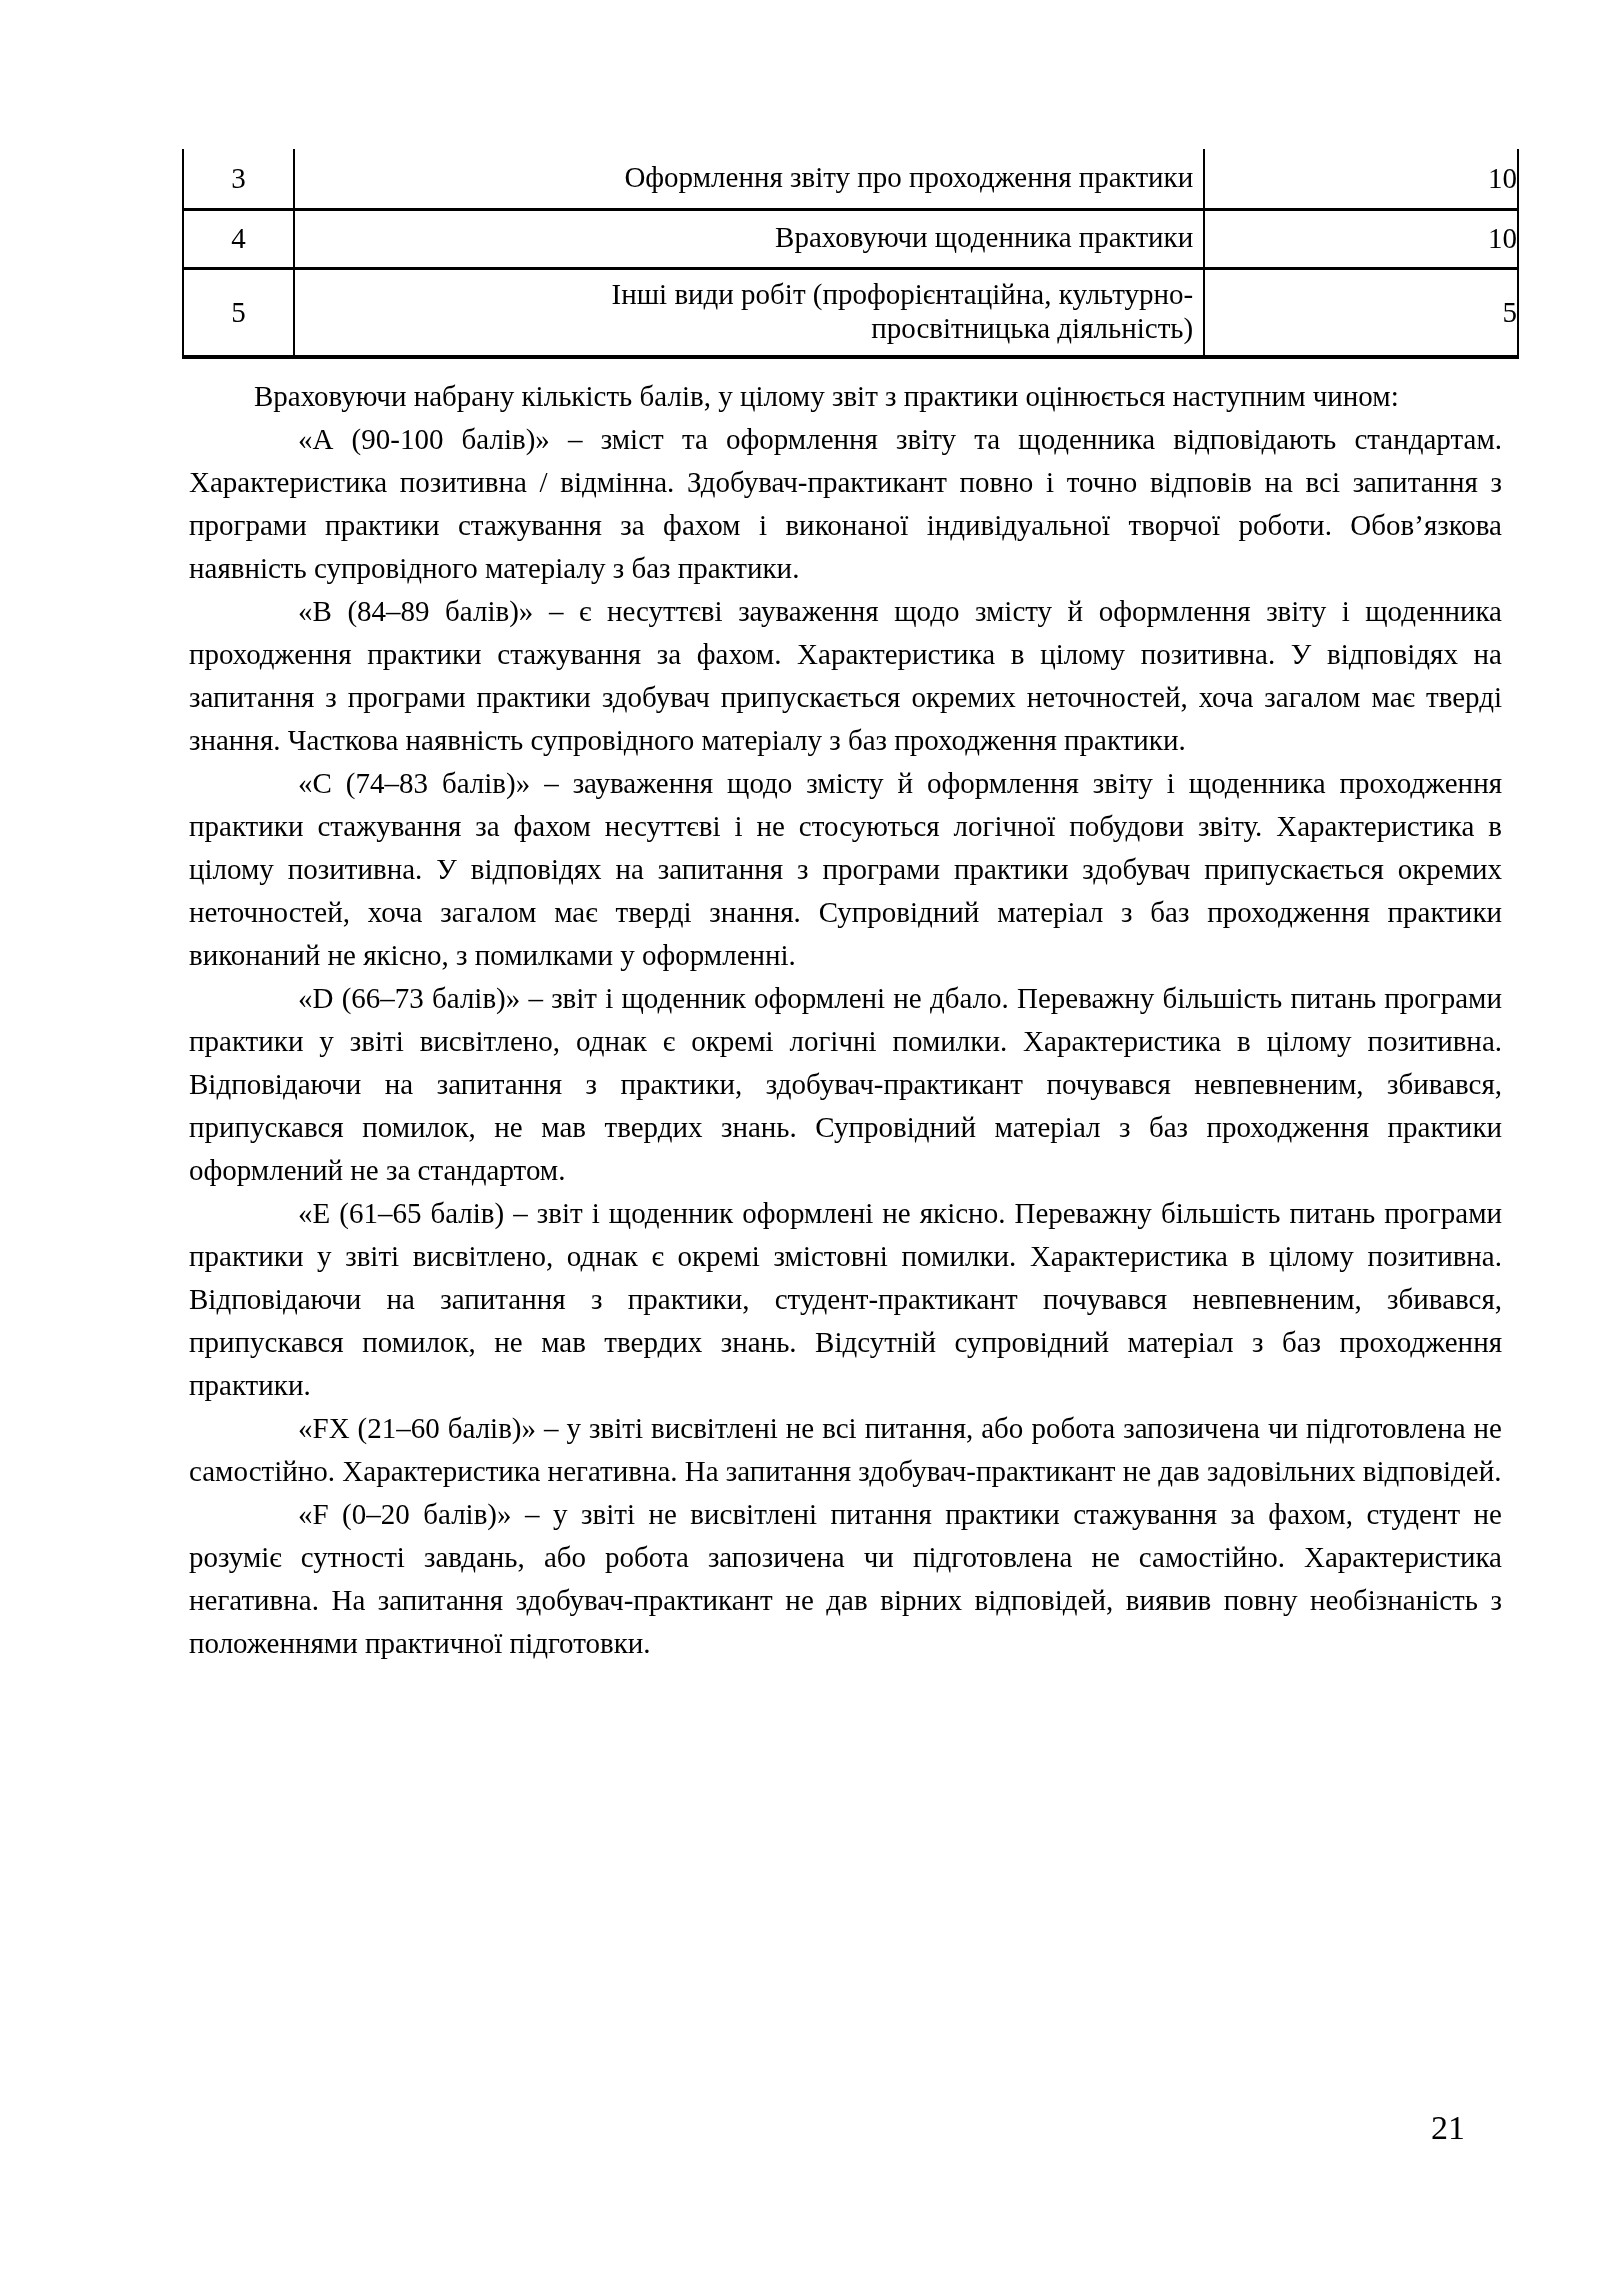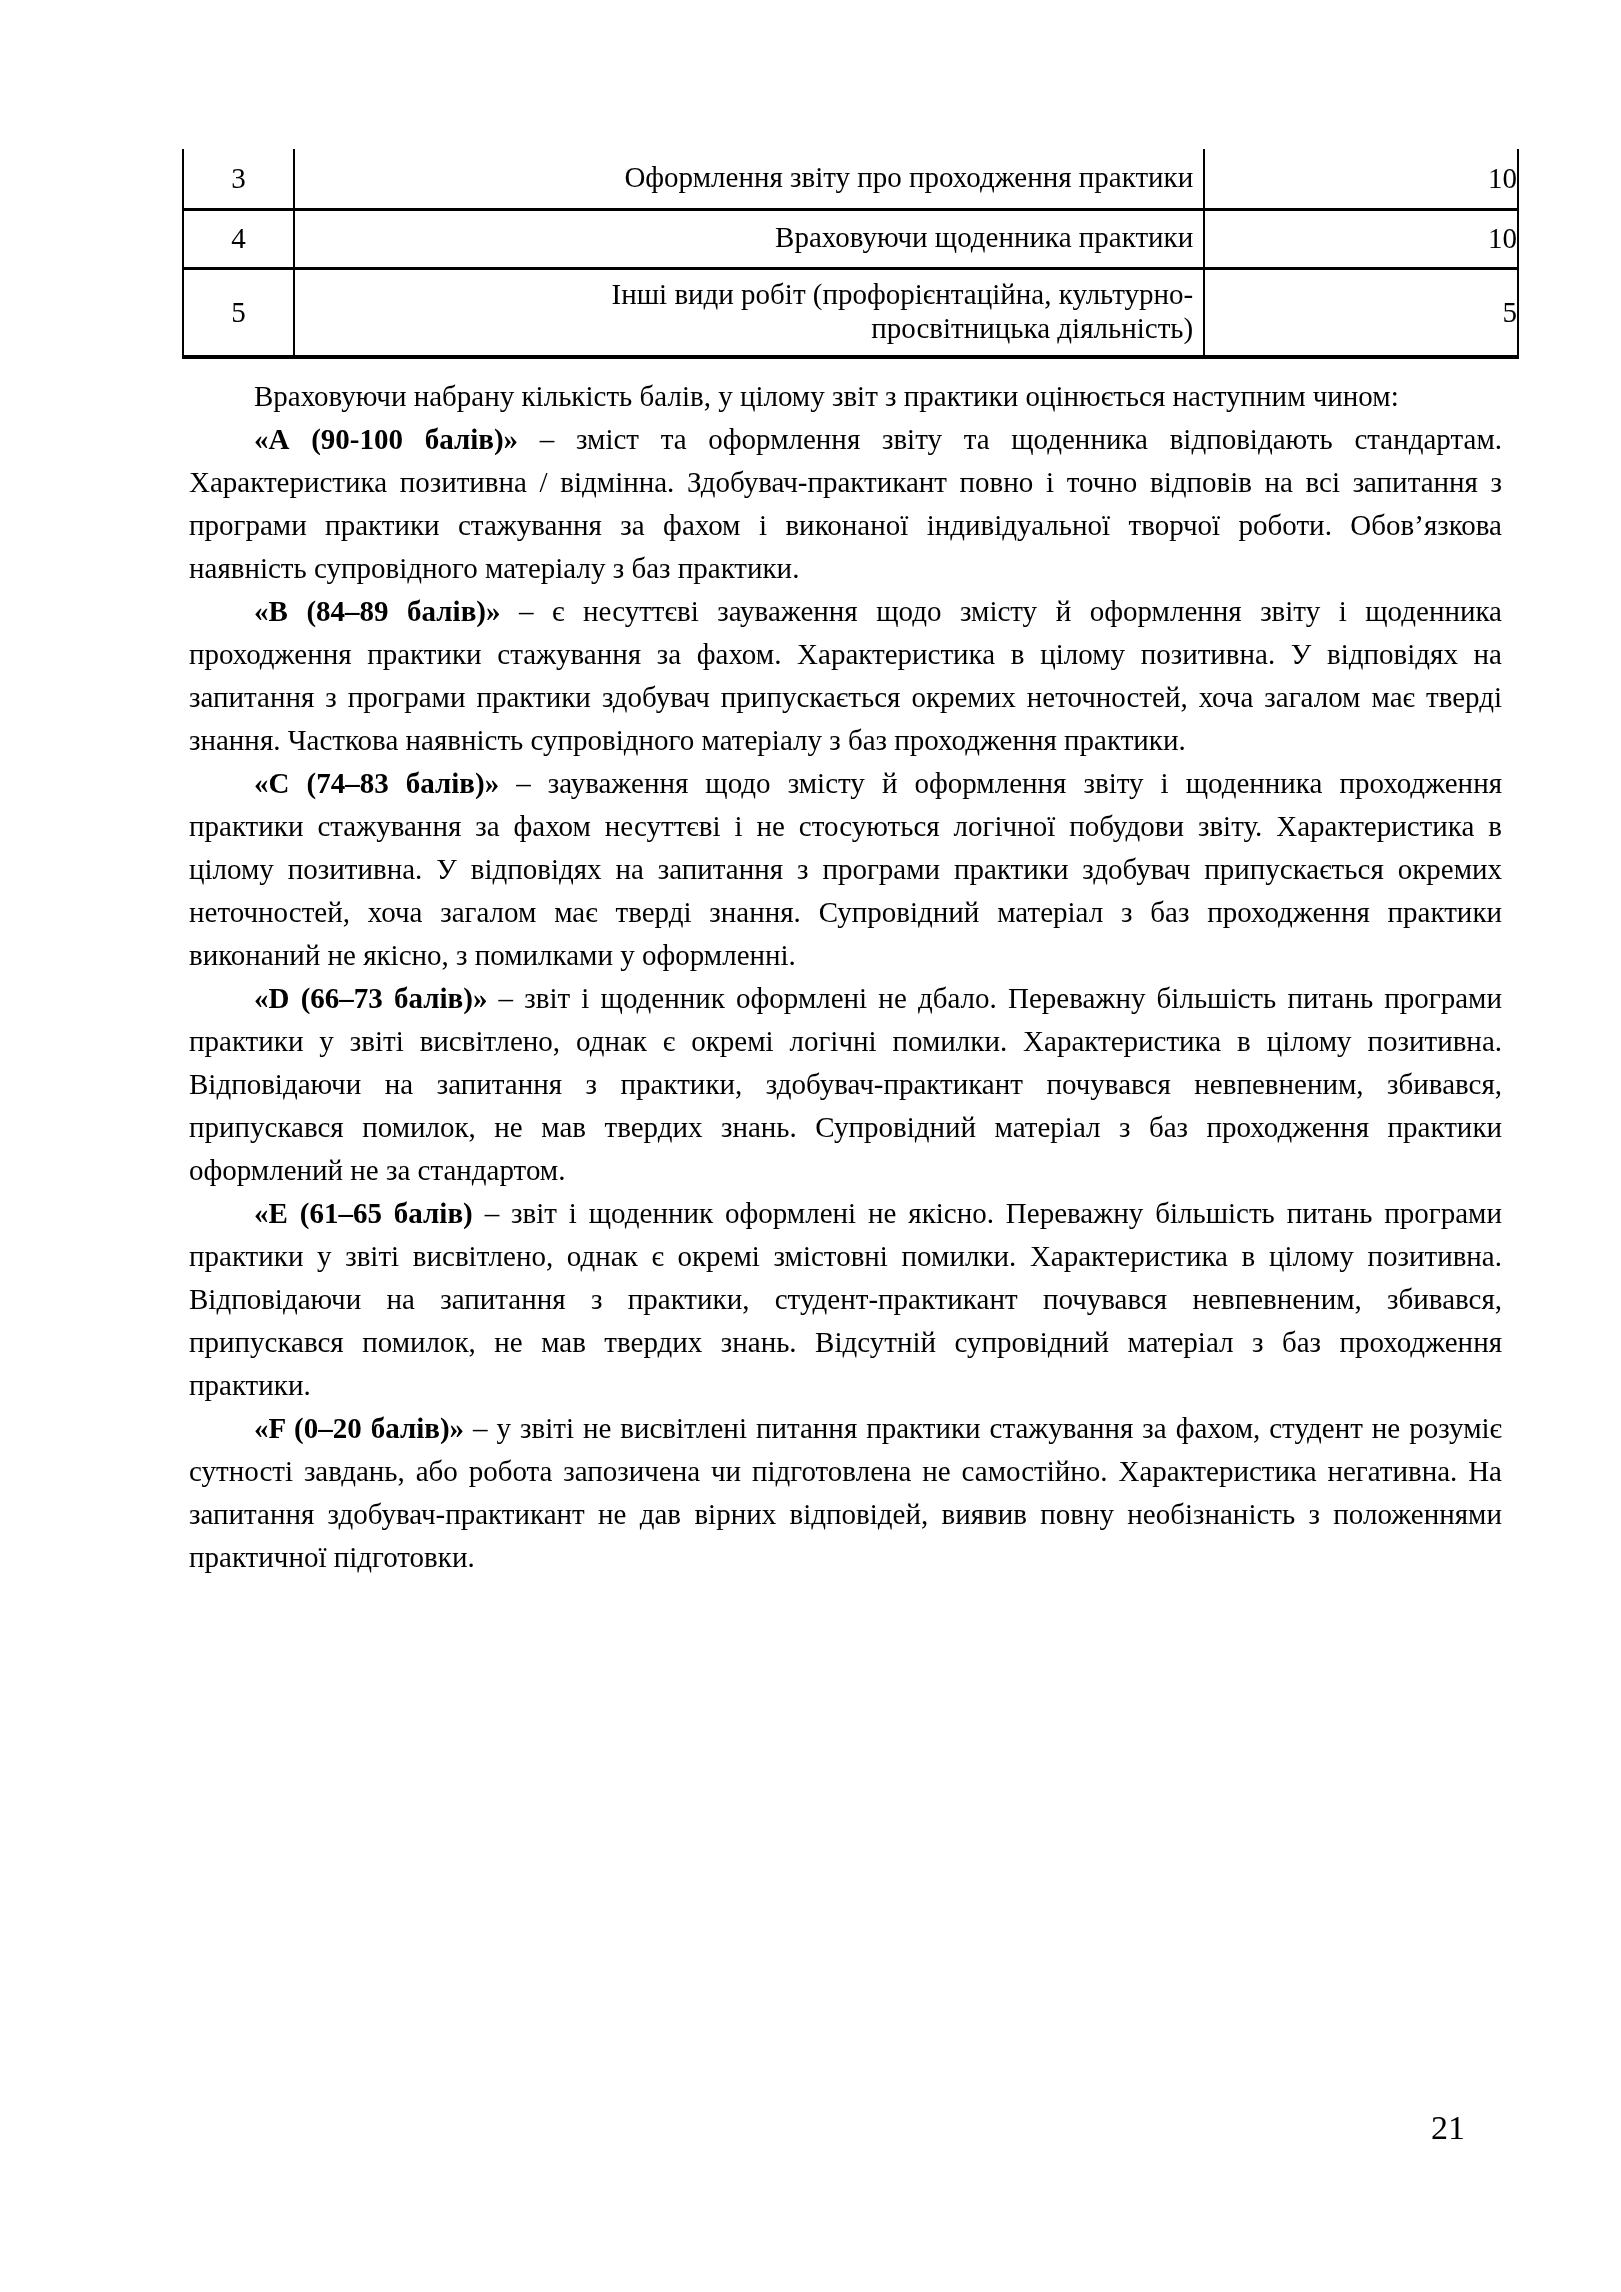--- a/index.html
+++ b/index.html
@@ -53,21 +53,21 @@
     left: 189px;
     width: 1313px;
     font-size: 29px;
     line-height: 43px;
     text-align: justify;
   }
   .body-text p {
     margin: 0;
     text-indent: 65px;
   }
-  .grade-label { font-weight: bold; }
+  .grade-label { font-weight: normal; margin-left: 44px; }
 
   
   .page-number {
     position: absolute;
     top: 2109px;
     left: 1431px;
     width: 88px;
     text-align: left;
     font-size: 34px;
   }
@@ -109,20 +109,21 @@
     <p><span class="grade-label">«А (90-100 балів)»</span><span> – зміст та оформлення звіту та щоденника відповідають стандартам. Характеристика позитивна / відмінна. Здобувач-практикант повно і точно відповів на всі запитання з програми практики стажування за фахом і виконаної індивідуальної творчої роботи. Обов’язкова наявність супровідного матеріалу з баз практики.</span></p>
 
     <p><span class="grade-label">«В (84–89 балів)»</span><span> – є несуттєві зауваження щодо змісту й оформлення звіту і щоденника проходження практики стажування за фахом. Характеристика в цілому позитивна. У відповідях на запитання з програми практики здобувач припускається окремих неточностей, хоча загалом має тверді знання. Часткова наявність супровідного матеріалу з баз проходження практики.</span></p>
 
     <p><span class="grade-label">«С (74–83 балів)»</span><span> – зауваження щодо змісту й оформлення звіту і щоденника проходження практики стажування за фахом несуттєві і не стосуються логічної побудови звіту. Характеристика в цілому позитивна. У відповідях на запитання з програми практики здобувач припускається окремих неточностей, хоча загалом має тверді знання. Супровідний матеріал з баз проходження практики виконаний не якісно, з помилками у оформленні.</span></p>
 
     <p><span class="grade-label">«D (66–73 балів)»</span><span> – звіт і щоденник оформлені не дбало. Переважну більшість питань програми практики у звіті висвітлено, однак є окремі логічні помилки. Характеристика в цілому позитивна. Відповідаючи на запитання з практики, здобувач-практикант почувався невпевненим, збивався, припускався помилок, не мав твердих знань. Супровідний матеріал з баз проходження практики оформлений не за стандартом.</span></p>
 
     <p><span class="grade-label">«Е (61–65 балів)</span><span> – звіт і щоденник оформлені не якісно. Переважну більшість питань програми практики у звіті висвітлено, однак є окремі змістовні помилки. Характеристика в цілому позитивна. Відповідаючи на запитання з практики, студент-практикант почувався невпевненим, збивався, припускався помилок, не мав твердих знань. Відсутній супровідний матеріал з баз проходження практики.</span></p>
 
+    <p><span class="grade-label">«FX (21–60 балів)»</span><span> – у звіті висвітлені не всі питання, або робота запозичена чи підготовлена не самостійно. Характеристика негативна. На запитання здобувач-практикант не дав задовільних відповідей.</span></p>
 
     <p><span class="grade-label">«F (0–20 балів)»</span><span> – у звіті не висвітлені питання практики стажування за фахом, студент не розуміє сутності завдань, або робота запозичена чи підготовлена не самостійно. Характеристика негативна. На запитання здобувач-практикант не дав вірних відповідей, виявив повну необізнаність з положеннями практичної підготовки.</span></p>
   </div>
 
   <div class="page-number">21</div>
 
 </div>
 
 
 </body></html>

